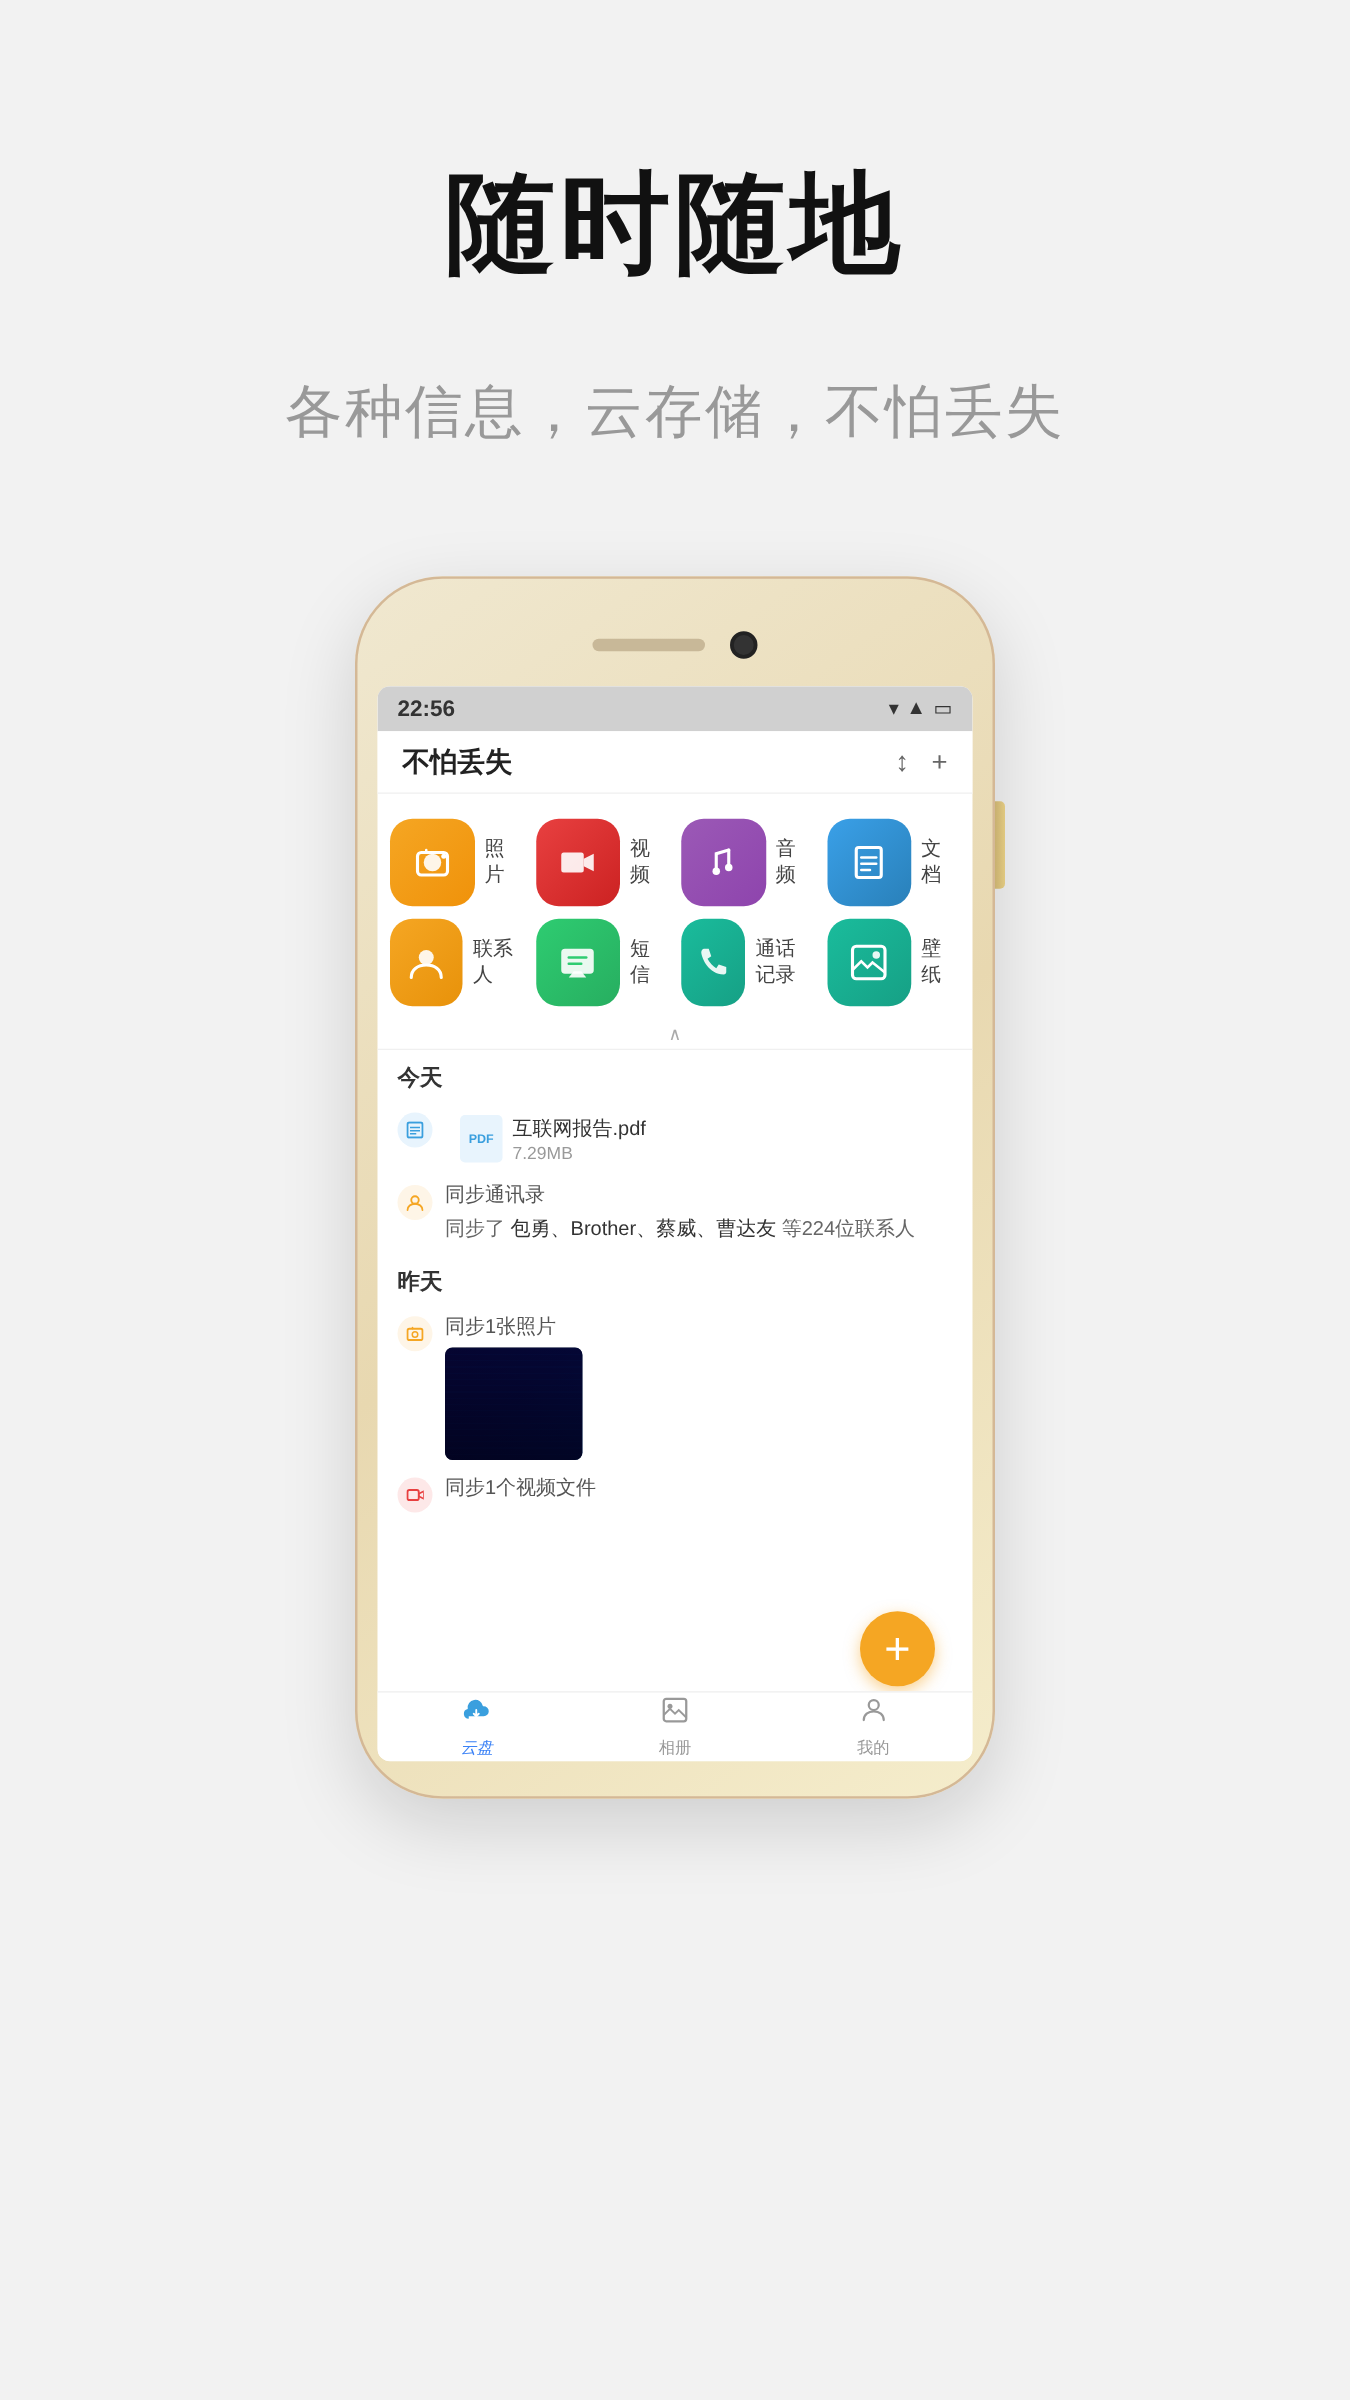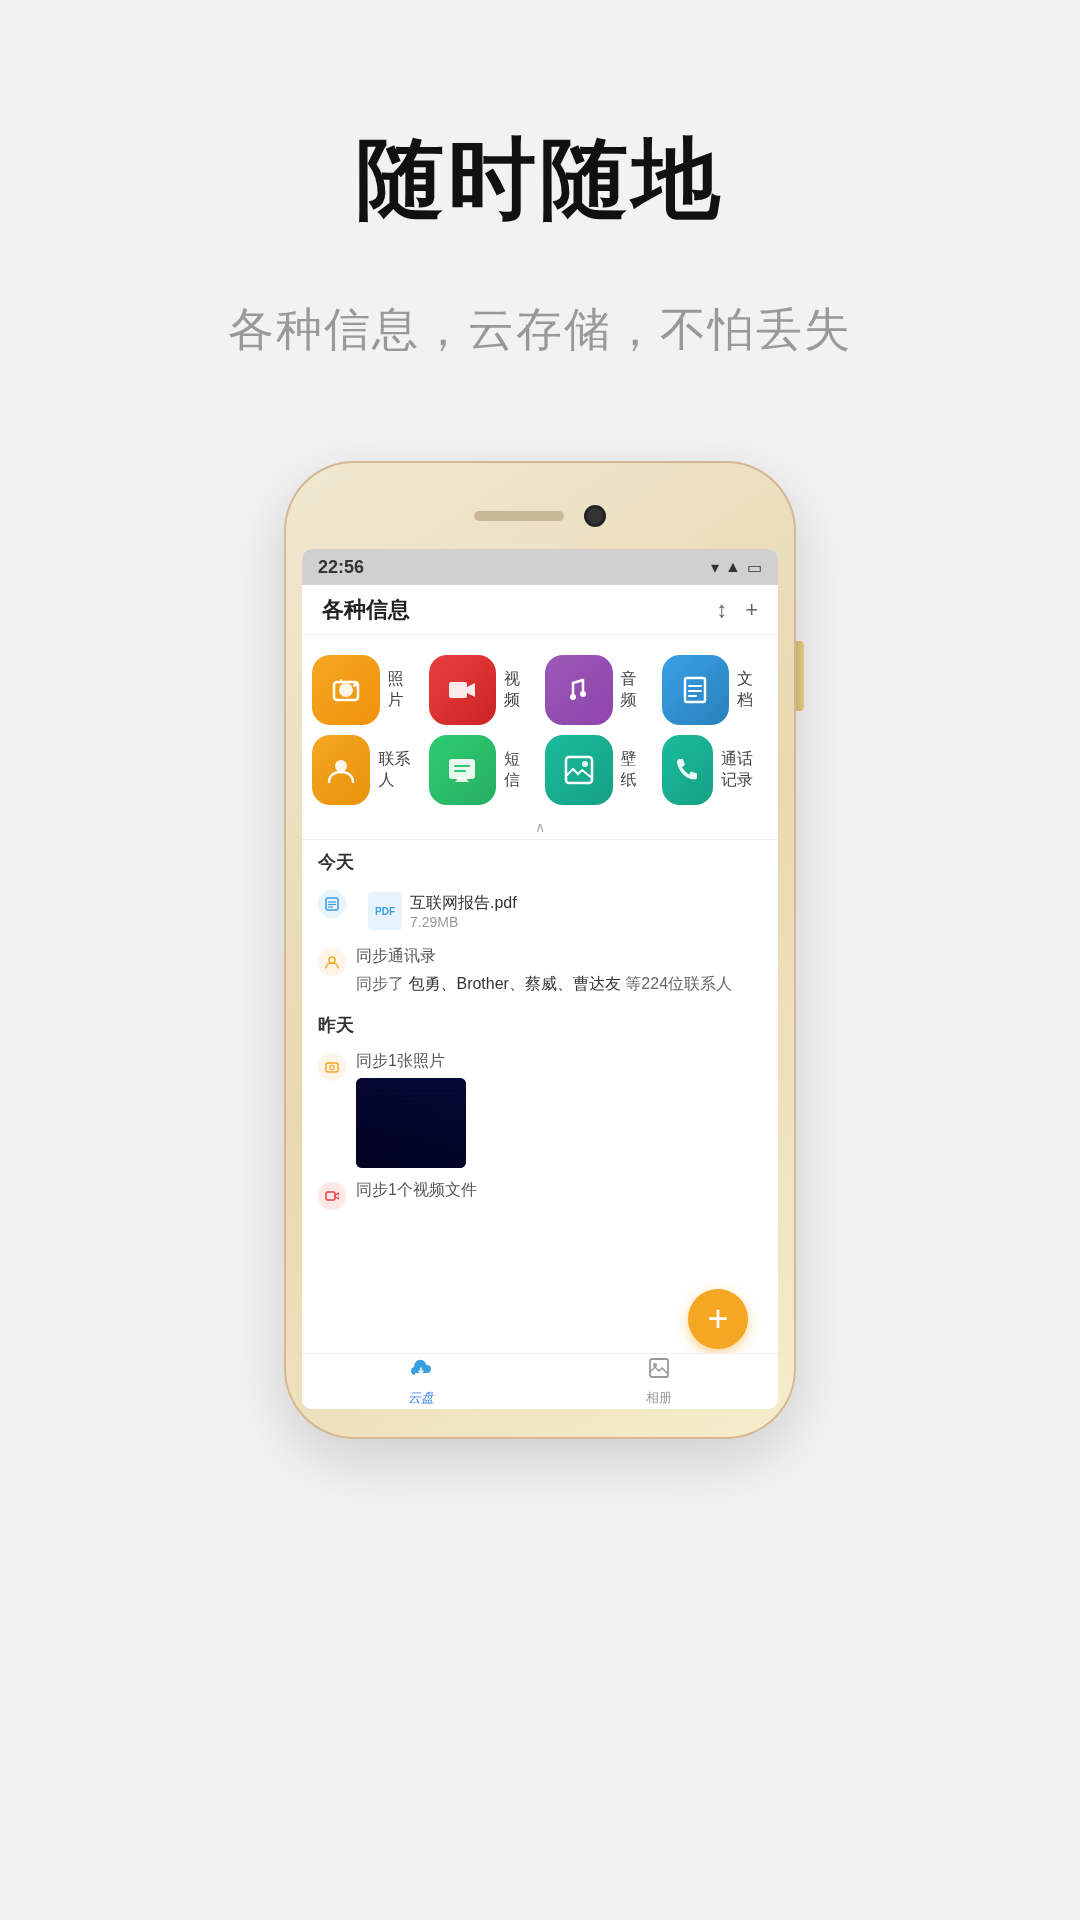--- a/index.html
+++ b/index.html
@@ -372,21 +372,21 @@
       <div class="status-bar">
         <span class="status-time">22:56</span>
         <div class="status-icons">
           <span class="wifi-icon">▾</span>
           <span class="signal-icon">▲</span>
           <span class="battery-icon">▭</span>
         </div>
       </div>
 
       <div class="app-header">
-        <span class="app-title">各种信息</span>
+        <span class="app-title">不怕丢失</span>
         <div class="header-icons">
           <span class="header-icon">↕</span>
           <span class="header-icon">+</span>
         </div>
       </div>
 
       <div class="app-grid">
 
         <div class="grid-item">
           <div class="grid-icon icon-photo">
@@ -450,37 +450,37 @@
                 <rect x="3" y="5" width="26" height="20" rx="3" fill="white" fill-opacity="0.9"></rect>
                 <path d="M9 28l4-5h6l4 5H9z" fill="white" fill-opacity="0.9"></path>
                 <line x1="9" y1="12" x2="23" y2="12" stroke="#2ecc71" stroke-width="2" stroke-linecap="round"></line>
                 <line x1="9" y1="17" x2="19" y2="17" stroke="#2ecc71" stroke-width="2" stroke-linecap="round"></line>
               </svg>
           </div>
           <span class="grid-label">短信</span>
         </div>
 
         <div class="grid-item">
+          <div class="grid-icon icon-call">
+            <svg width="32" height="32" viewBox="0 0 32 32" fill="none">
+                <path d="M8 5h4l2 6-3 2c1.5 3 4.5 6 7 7.5l2-3 6 2v4c0 1.1-.9 2-2 2C12 25.5 6.5 13 6 8c0-1.1.9-3 2-3z" fill="white" fill-opacity="0.9"></path>
+              </svg>
+          </div>
+          <span class="grid-label">通话记录</span>
+        </div>
+
+        <div class="grid-item">
           <div class="grid-icon icon-wallpaper">
             <svg width="32" height="32" viewBox="0 0 32 32" fill="none">
                 <rect x="3" y="3" width="26" height="26" rx="3" stroke="white" stroke-width="2.5" fill="none"></rect>
                 <path d="M3 22l7-7 5 5 4-4 10 8" stroke="white" stroke-width="2" fill="none"></path>
                 <circle cx="22" cy="10" r="3" fill="white" fill-opacity="0.9"></circle>
               </svg>
           </div>
           <span class="grid-label">壁纸</span>
-        </div>
-
-        <div class="grid-item">
-          <div class="grid-icon icon-call">
-            <svg width="32" height="32" viewBox="0 0 32 32" fill="none">
-                <path d="M8 5h4l2 6-3 2c1.5 3 4.5 6 7 7.5l2-3 6 2v4c0 1.1-.9 2-2 2C12 25.5 6.5 13 6 8c0-1.1.9-3 2-3z" fill="white" fill-opacity="0.9"></path>
-              </svg>
-          </div>
-          <span class="grid-label">通话记录</span>
         </div>
       </div>
 
       <div class="collapse-arrow">∧</div>
 
       <div class="section-divider"></div>
 
       <div class="timeline-section">
         <div class="timeline-date">今天</div>
 
@@ -565,17 +565,26 @@
         <div class="nav-item nav-inactive">
           <span class="nav-icon">
             <svg width="24" height="24" viewBox="0 0 24 24" fill="none">
                 <rect x="3" y="3" width="18" height="18" rx="2" stroke="#999" stroke-width="1.8" fill="none"></rect>
                 <path d="M3 16l5-5 4 4 3-3 6 6" stroke="#999" stroke-width="1.5" fill="none"></path>
                 <circle cx="8" cy="9" r="2" fill="#999"></circle>
               </svg>
           </span>
           <span class="nav-label">相册</span>
         </div>
+        <div class="nav-item nav-inactive">
+          <span class="nav-icon">
+            <svg width="24" height="24" viewBox="0 0 24 24" fill="none">
+                <circle cx="12" cy="8" r="4" stroke="#999" stroke-width="1.8" fill="none"></circle>
+                <path d="M4 20c0-4.4 3.6-7 8-7s8 2.6 8 7" stroke="#999" stroke-width="1.8" stroke-linecap="round" fill="none"></path>
+              </svg>
+          </span>
+          <span class="nav-label">我的</span>
+        </div>
       </div>
 
     </div>
   </div>
 </div>
 
 </body></html>

